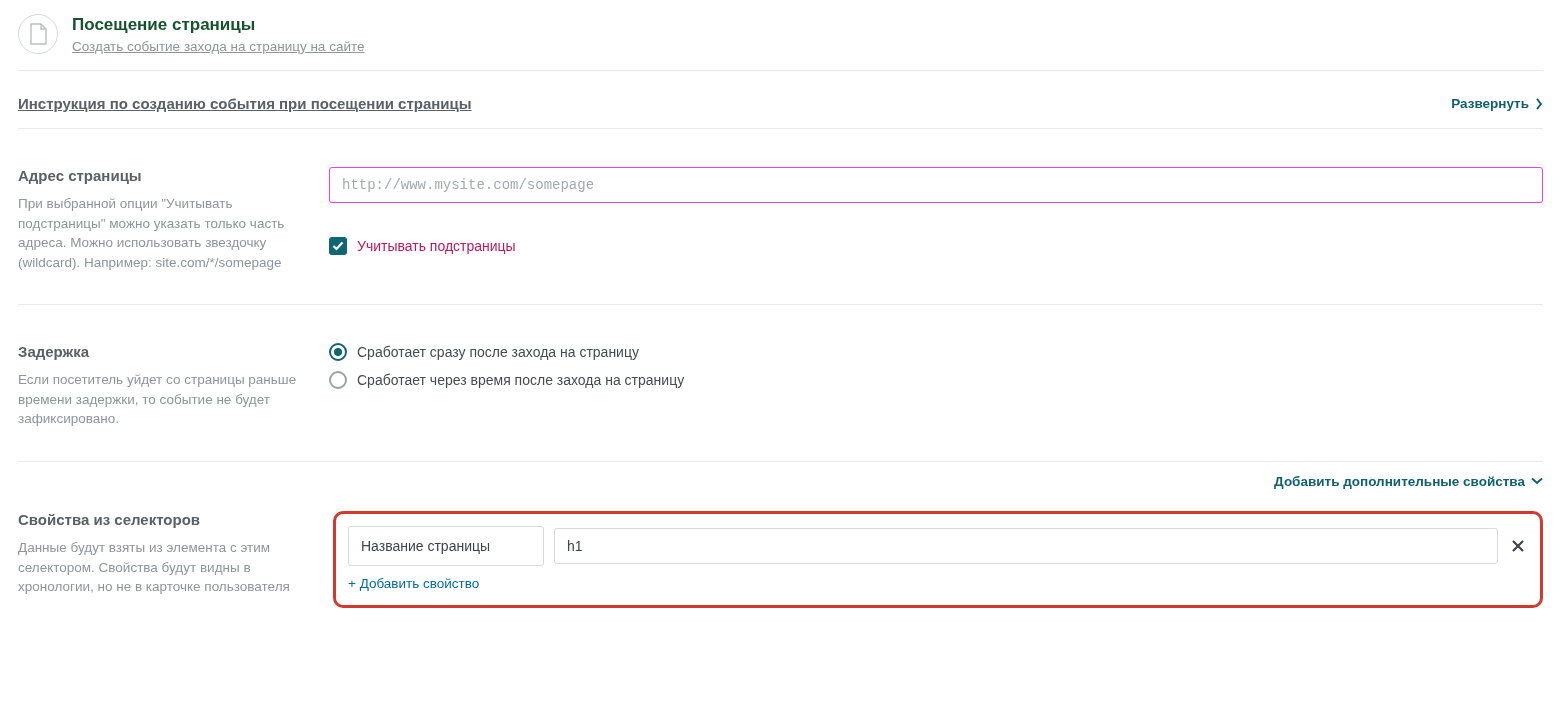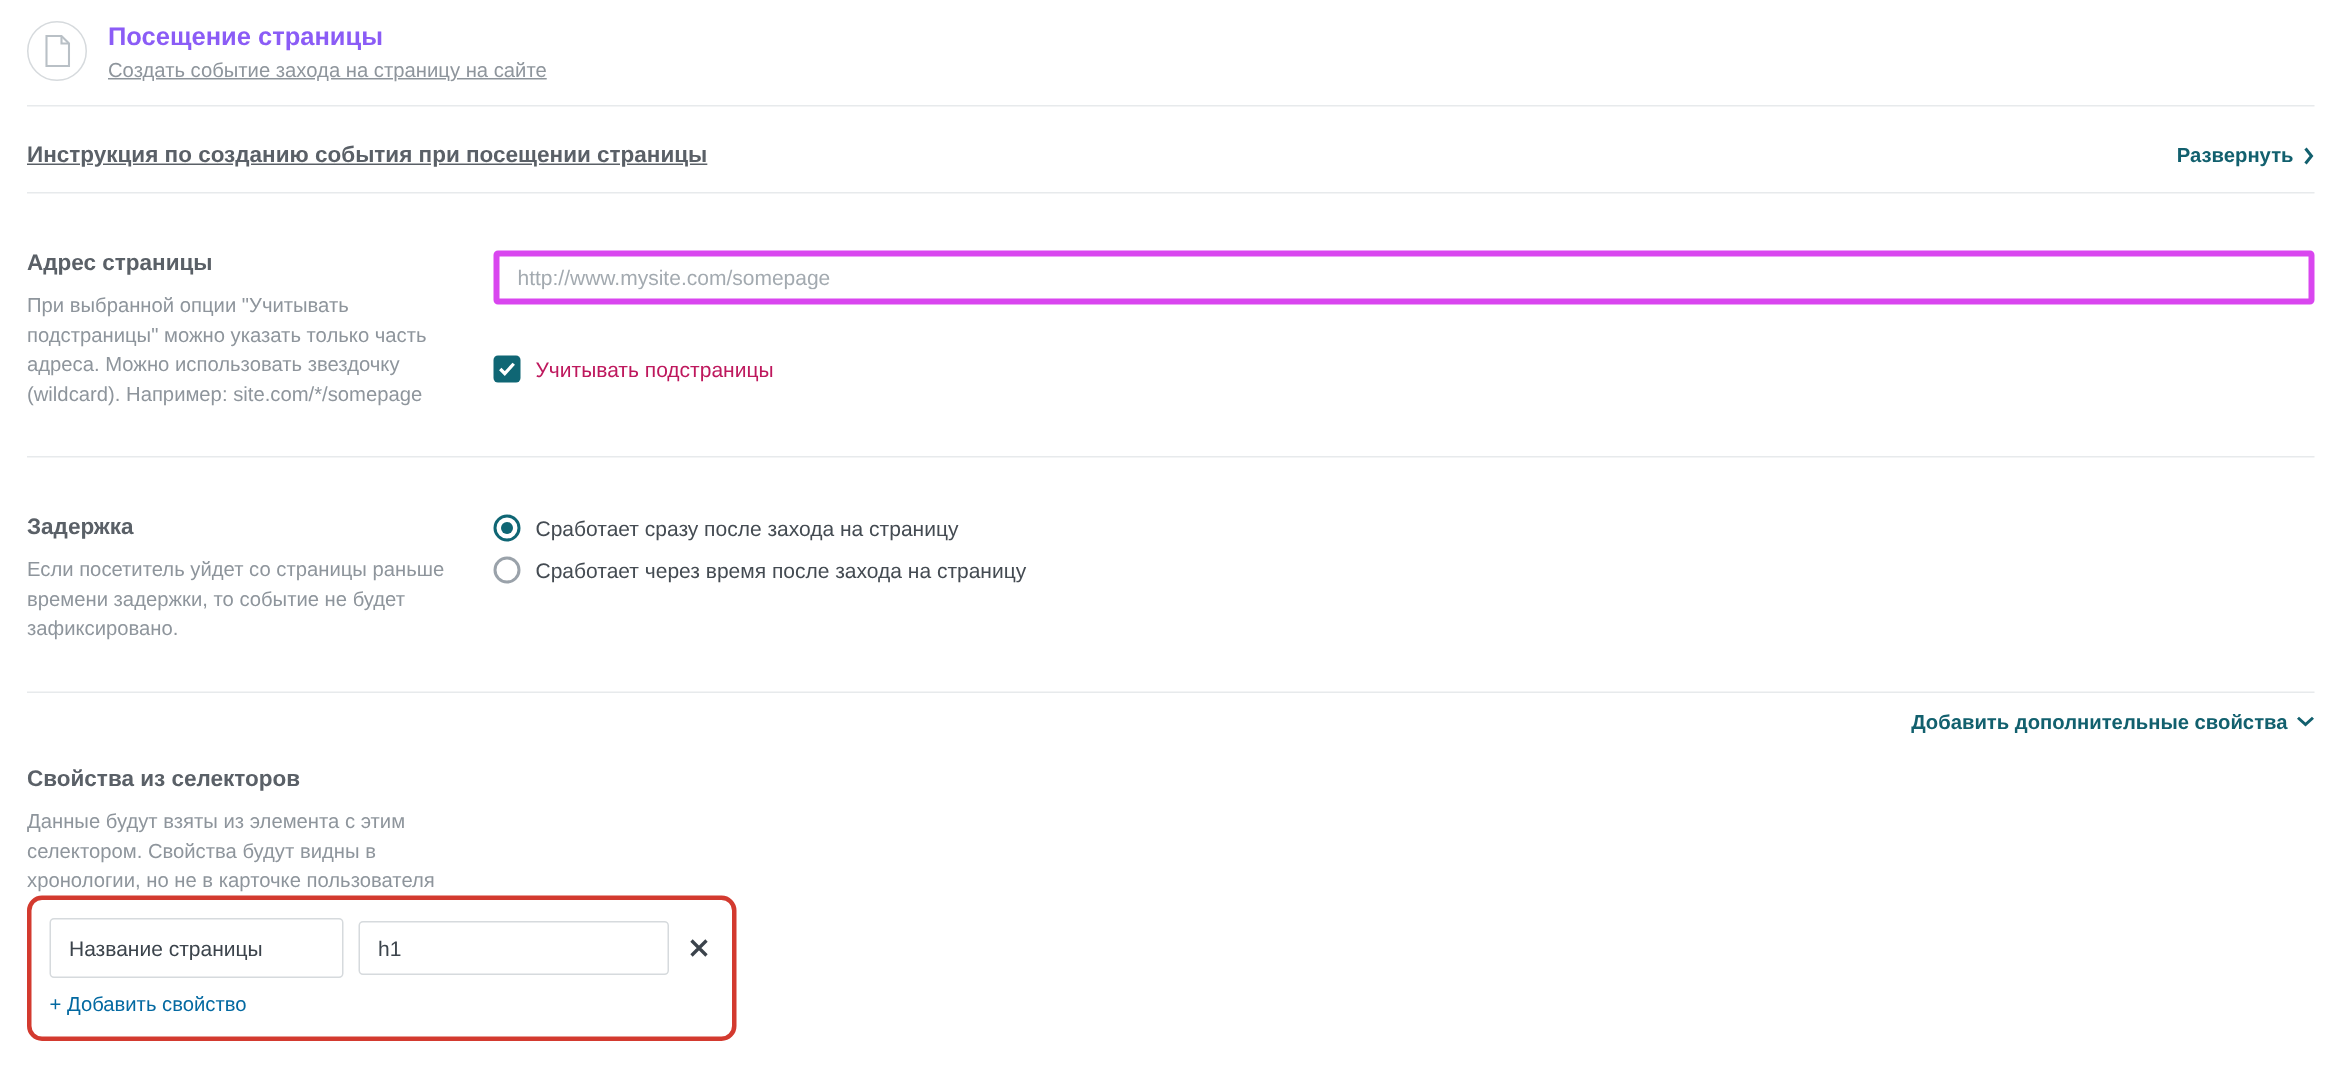--- a/index.html
+++ b/index.html
@@ -24,21 +24,21 @@
     width: 40px; height: 40px;
     border: 1px solid #d6dadd;
     border-radius: 50%;
     display: flex; align-items: center; justify-content: center;
     color: #9aa2aa;
     flex-shrink: 0;
   }
   .header-text h1 {
     font-size: 17px;
     font-weight: 700;
-    color: #8b5cf6;
+    color: #14532d;
     line-height: 1.3;
   }
   .header-text p {
     font-size: 13.5px;
     color: #8e959c;
     margin-top: 2px;
     text-decoration: underline;
   }
 
   
@@ -89,26 +89,27 @@
   }
   .section-right {
     flex: 1;
     min-width: 0;
   }
 
   
   .text-input {
     width: 100%;
     height: 36px;
-    border: 4px solid #d946ef;
+    border: 1px solid #d946ef;
     border-radius: 3px;
     padding: 0 12px;
     font-size: 14px;
     color: #3c444c;
     background: #fff;
+    font-family: Liberation Mono, monospace;
   }
   .text-input::placeholder { color: #a3aab0; }
 
   .checkbox-row {
     display: flex; align-items: center; gap: 10px;
     margin-top: 34px;
     font-size: 14px;
     color: #be185d;
   }
   .checkbox {
@@ -154,22 +155,22 @@
     color: #12606e;
     font-size: 13.5px;
     font-weight: 600;
     cursor: pointer;
   }
 
   
   .selectors-section {
     display: flex;
     align-items: flex-start;
+    gap: 20px;
     padding: 12px 0 12px 0;
-    flex-direction: column;
   }
   .selectors-right-box {
     flex: 1;
     border: 3.5px solid #d33a2f;
     border-radius: 10px;
     padding: 12px 12px 14px 12px;
   }
   .selector-row {
     display: flex;
     align-items: center;

